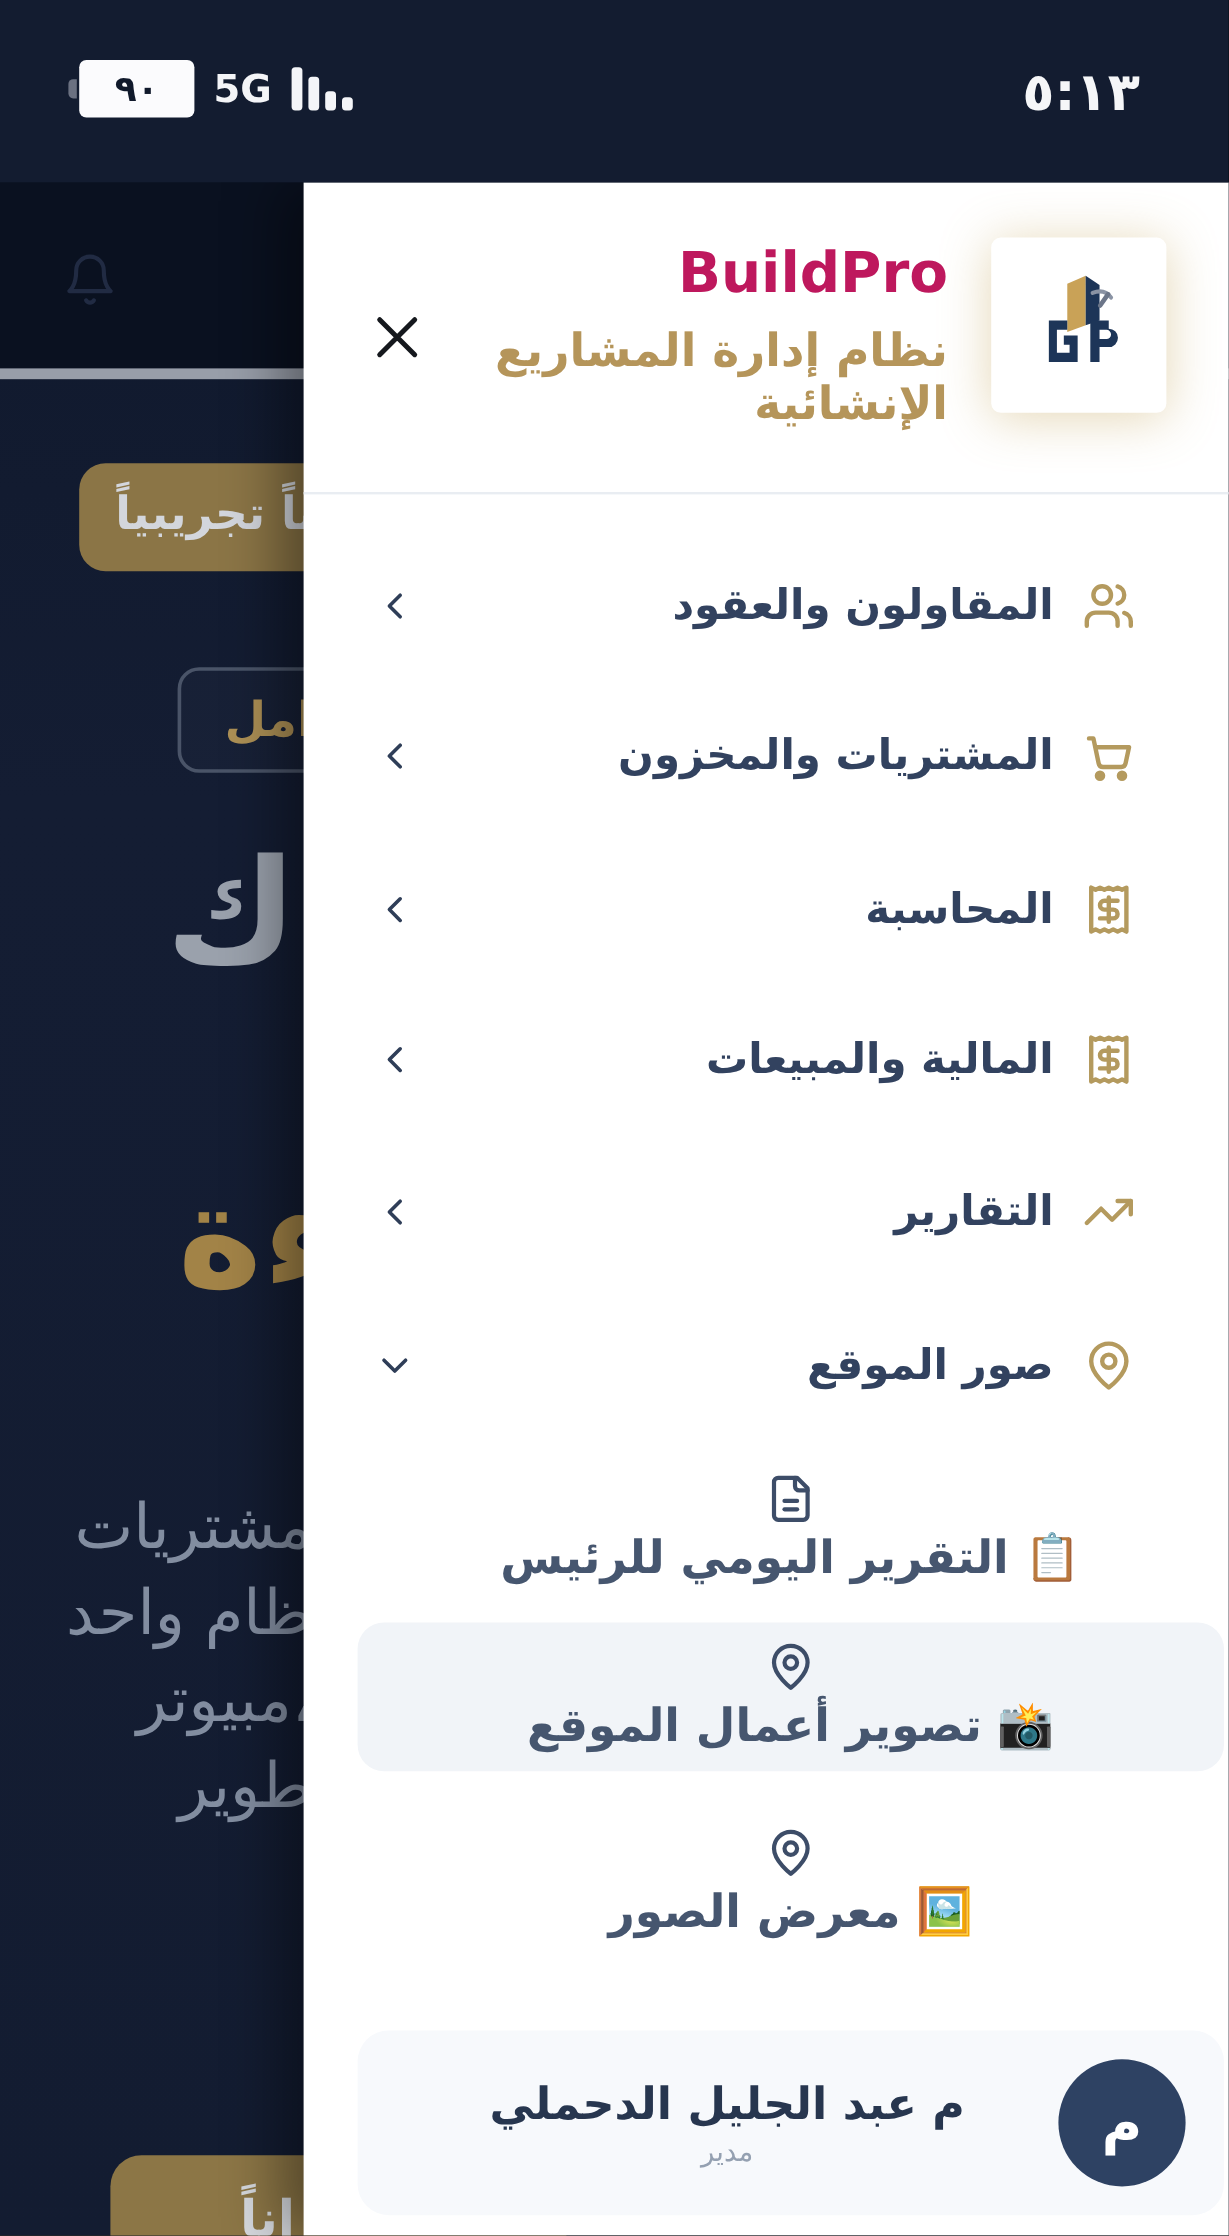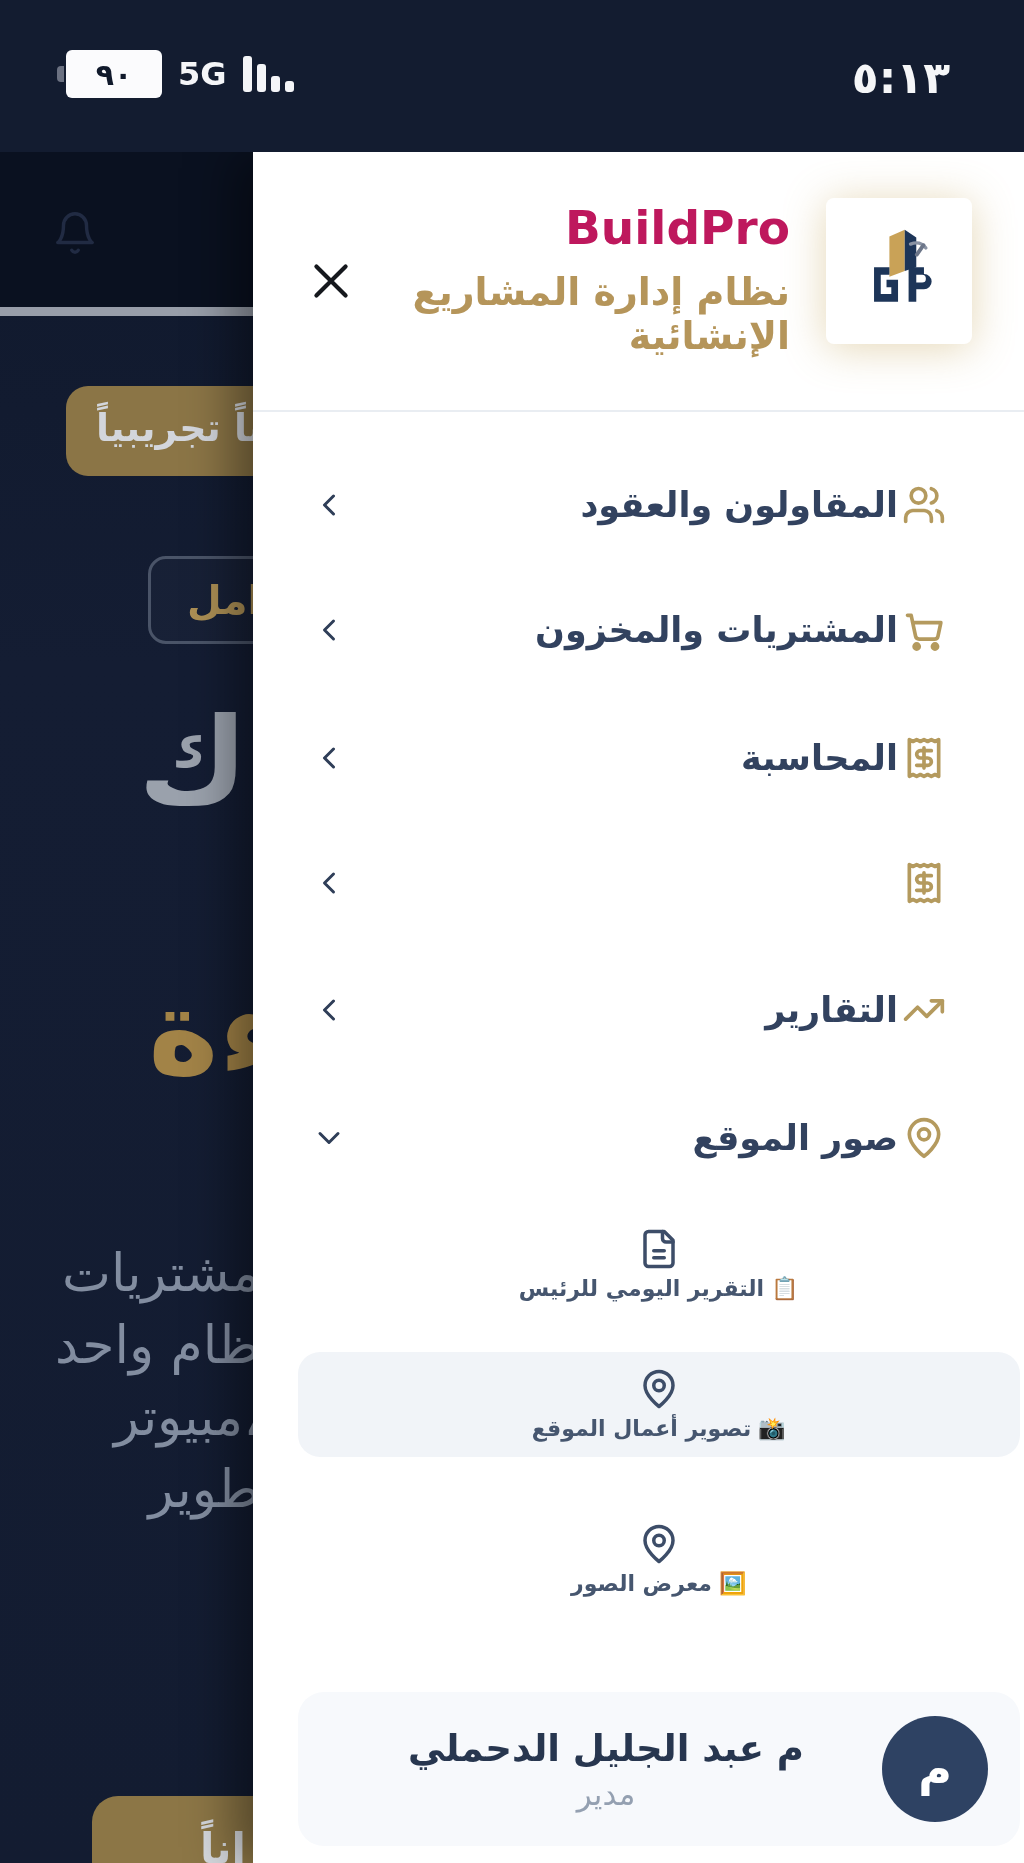--- a/index.html
+++ b/index.html
@@ -48,39 +48,39 @@
                border-radius:8px; box-shadow:0 4px 42px rgba(198,166,94,.45);
                display:flex; align-items:center; justify-content:center; }
   .app-title { position:absolute; right:234px; top:48px; color:#be185d; font-size:47px;
                font-weight:800; direction:ltr; }
   .app-sub { position:absolute; right:234px; top:118px; color:#b5955a; font-size:38px; font-weight:bold; }
   .close-btn { position:absolute; right:668px; top:104px; width:50px; height:50px; }
   .hdr-divider { position:absolute; left:0; top:258px; width:100%; height:2px; background:#e9edf2; }
 
   .menu-row { position:absolute; left:0; width:100%; height:100px; display:flex; align-items:center;
               justify-content:space-between; padding:0 78px 0 58px; }
-  .mi-group { display:flex; align-items:center; gap:4px; }
+  .mi-group { display:flex; align-items:center; gap:24px; }
   .mi-label { color:#32425f; font-size:35px; font-weight:bold; white-space:nowrap; }
   .mi-icon { width:44px; height:44px; flex:0 0 auto; }
   .chev { width:36px; height:36px; }
 
   .sub-row { position:absolute; left:45px; width:722px; display:flex; flex-direction:column;
              align-items:center; gap:6px; padding:16px 0; }
   .sub-row.active { background:#f1f4f8; border-radius:22px; }
   .sub-icon { width:42px; height:42px; }
-  .sub-label { color:#46566f; font-size:22px; font-weight:600; white-space:nowrap; }
+  .sub-label { color:#46566f; font-size:38px; font-weight:600; white-space:nowrap; }
 
   .user-card { position:absolute; left:45px; top:1540px; width:722px; height:154px; background:#f7f9fc;
                border-radius:26px; display:flex; align-items:center; padding:0 32px; }
   .avatar { width:106px; height:106px; border-radius:50%; background:#2e4263; color:#fff;
             display:flex; align-items:center; justify-content:center; font-size:46px; font-weight:bold;
             flex:0 0 auto; }
   .user-text { flex:1; text-align:center; }
   .user-name { color:#27364f; font-size:37px; font-weight:800; }
-  .user-role { color:#94a0b1; font-size:31px; margin-top:6px; }
+  .user-role { color:#94a0b1; font-size:23px; margin-top:6px; }
 
   svg { display:block; }
 </style>
 </head>
 <body>
 
 <div class="stage">
 
   <div class="statusbar">
     <div class="sb-left">
@@ -187,20 +187,21 @@
         </svg>
     </div>
 
     <div class="menu-row" style="top:681px">
       <div class="mi-group">
         <svg class="mi-icon" viewBox="0 0 24 24" fill="none" stroke="#b49a5e" stroke-width="2" stroke-linecap="round" stroke-linejoin="round">
             <path d="M4 2v20l2-1 2 1 2-1 2 1 2-1 2 1 2-1 2 1V2l-2 1-2-1-2 1-2-1-2 1-2-1-2 1-2-1Z"></path>
             <path d="M16 8h-6a2 2 0 1 0 0 4h4a2 2 0 1 1 0 4h-6"></path>
             <path d="M12 17.5v-11"></path>
           </svg>
+        <span class="mi-label">المالية والمبيعات</span>
       </div>
       <svg class="chev" viewBox="0 0 24 24" fill="none" stroke="#2f3e58" stroke-width="2" stroke-linecap="round" stroke-linejoin="round">
           <polyline points="15 18 9 12 15 6"></polyline>
         </svg>
     </div>
 
     <div class="menu-row" style="top:808px">
       <div class="mi-group">
         <svg class="mi-icon" viewBox="0 0 24 24" fill="none" stroke="#b49a5e" stroke-width="2" stroke-linecap="round" stroke-linejoin="round">
             <polyline points="2 17 8.5 10.5 13.5 15.5 22 7"></polyline>

